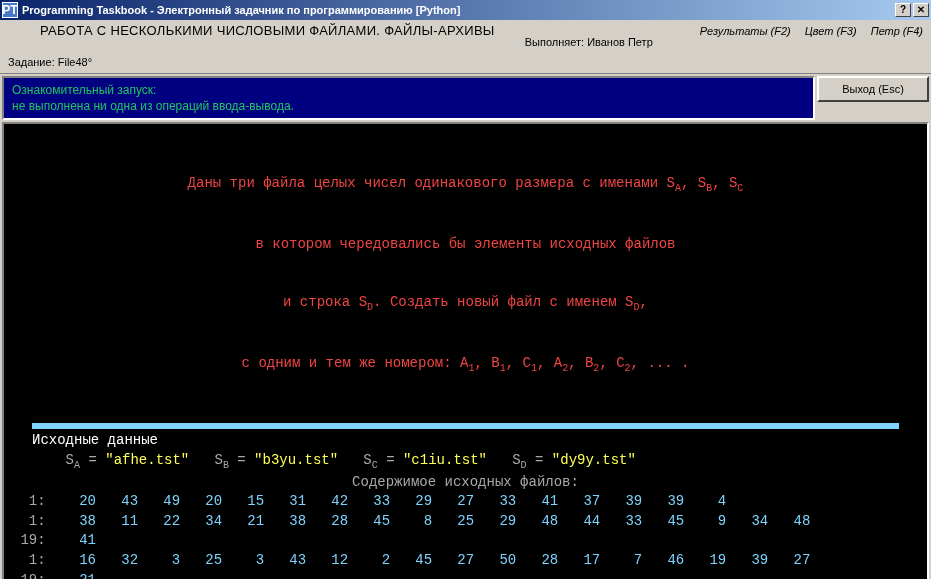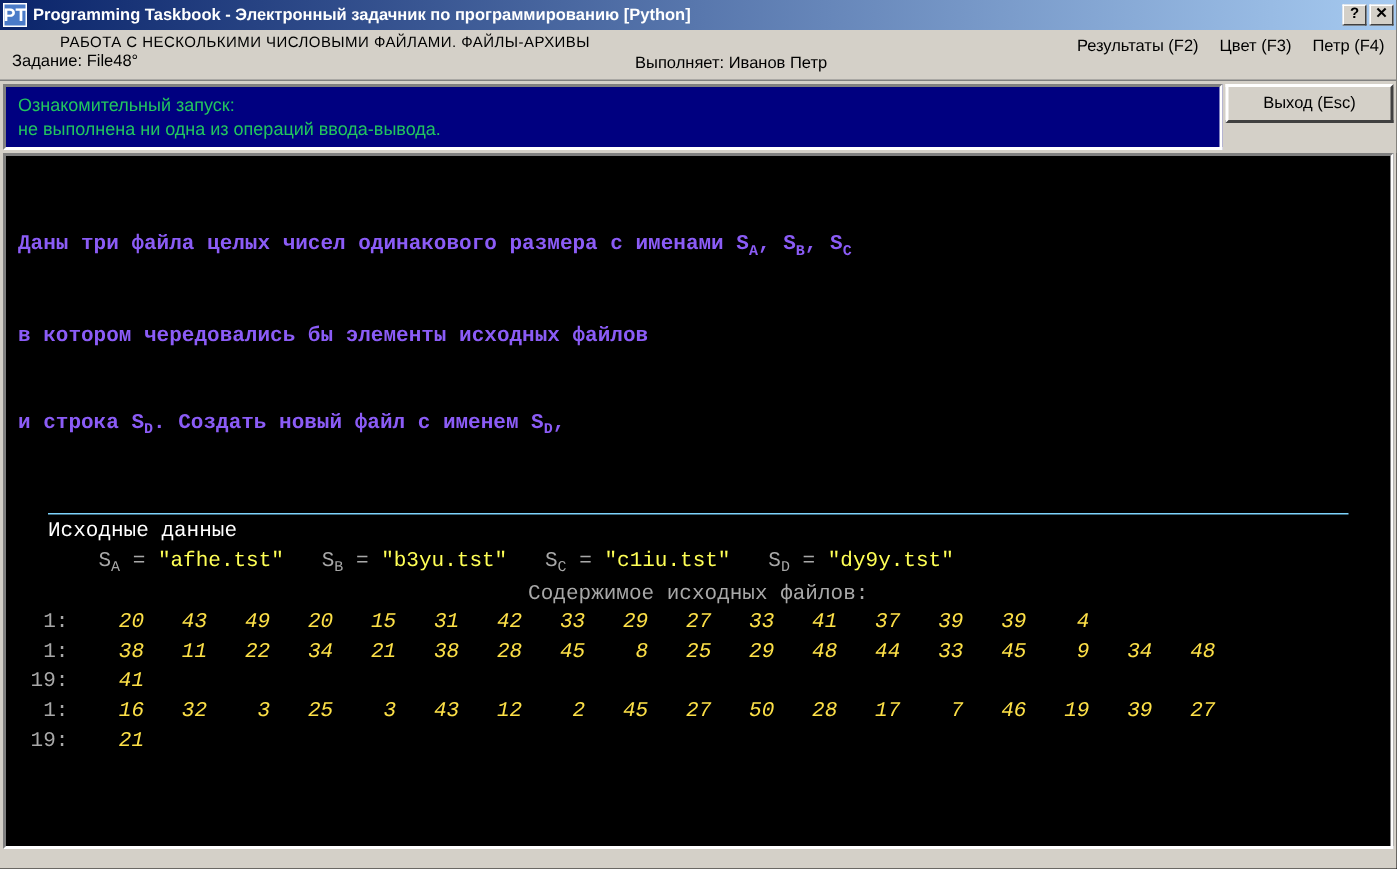--- a/index.html
+++ b/index.html
@@ -48,24 +48,24 @@
   }
   .header-panel {
     background: #d4d0c8;
     padding: 3px 8px 5px 8px;
     border-bottom: 1px solid #808080;
     display: flex;
     align-items: flex-start;
     font-size: 11px;
   }
   .header-left { flex: 0 0 auto; }
-  .header-left .main-line { font-size: 10px; letter-spacing: 0.3px; padding-left: 32px; }
-  .header-left .task-line { font-size: 11px; margin-top: 1px; }
+  .header-left .main-line { font-size: 13px; letter-spacing: 0.3px; padding-left: 32px; }
+  .header-left .task-line { font-size: 11px; margin-top: 18px; }
   .header-mid { flex: 1; text-align: left; padding-left: 30px; padding-top: 13px; }
-  .header-right { display: flex; gap: 14px; padding-top: 2px; font-size: 11px; }
+  .header-right { display: flex; gap: 14px; padding-top: 2px; font-size: 11px; font-style: italic; }
   .status-row {
     display: flex;
     background: #d4d0c8;
   }
   .status-msg {
     flex: 1;
     background: #000080;
     color: #22c55e;
     padding: 4px 8px;
     font-size: 12px;
@@ -92,30 +92,29 @@
     font-size: 14px;
     line-height: 1.4;
     padding: 10px 8px 8px 8px;
     height: 464px;
     overflow: hidden;
     margin: 0 2px 2px 2px;
     border: 2px solid;
     border-color: #808080 #fff #fff #808080;
   }
   .problem-text {
-    text-align: left;
-    color: #8b5cf6;
+    text-align: center;
+    color: #ef4444;
     white-space: pre;
     margin-bottom: 8px;
-    font-weight: bold;
   }
   .problem-text .sub { font-size: 10px; vertical-align: sub; }
   .section-hdr {
     color: #fff;
-    border-top: 1px solid #7dd3fc;
+    border-top: 6px solid #7dd3fc;
     margin: 2px 20px 0 20px;
     padding-top: 2px;
     white-space: pre;
   }
   .file-line {
     white-space: pre;
     color: #a8a8a8;
     padding-left: 20px;
   }
   .file-line .cy { color: #ffff55; }
@@ -123,21 +122,21 @@
   .content-label {
     text-align: center;
     color: #a8a8a8;
     white-space: pre;
   }
   .data-row {
     white-space: pre;
     font-family: 'Courier New', monospace;
   }
   .data-row .idx { color: #a8a8a8; }
-  .data-row .cyan { color: #fde047; font-style: italic; }
+  .data-row .cyan { color: #7dd3fc; }
 </style>
 </head>
 <body>
 
 <div class="titlebar">
   <span class="icon">PT</span>
   <span class="title">Programming Taskbook - Электронный задачник по программированию [Python]</span>
   <span class="win-btns">
     <span class="win-btn">?</span>
     <span class="win-btn">✕</span>
@@ -171,20 +170,21 @@
   <div class="exit-btn">
     <span>Выход (Esc)</span>
   </div>
 </div>
 
 <div class="console">
   <div class="problem-text">
     <div><span>Даны три файла целых чисел одинакового размера с именами S</span><span class="sub">A</span><span>, S</span><span class="sub">B</span><span>, S</span><span class="sub">C</span></div>
     <div>в котором чередовались бы элементы исходных файлов</div>
     <div><span>и строка S</span><span class="sub">D</span><span>. Создать новый файл с именем S</span><span class="sub">D</span><span>,</span></div>
+    <div><span>с одним и тем же номером: A</span><span class="sub">1</span><span>, B</span><span class="sub">1</span><span>, C</span><span class="sub">1</span><span>, A</span><span class="sub">2</span><span>, B</span><span class="sub">2</span><span>, C</span><span class="sub">2</span><span>, ... .</span></div>
   </div>
 
   <div class="section-hdr">Исходные данные</div>
 
   <div class="file-line">    S<span class="subw">A</span> = <span class="cy">"afhe.tst"</span>   S<span class="subw">B</span> = <span class="cy">"b3yu.tst"</span>   S<span class="subw">C</span> = <span class="cy">"c1iu.tst"</span>   S<span class="subw">D</span> = <span class="cy">"dy9y.tst"</span></div>
 
   <div class="content-label">Содержимое исходных файлов:</div>
 
   <div id="input-rows">
       <div class="data-row"><span class="idx">  1:</span><span class="cyan">    20</span><span class="cyan">   43</span><span class="cyan">   49</span><span class="cyan">   20</span><span class="cyan">   15</span><span class="cyan">   31</span><span class="cyan">   42</span><span class="cyan">   33</span><span class="cyan">   29</span><span class="cyan">   27</span><span class="cyan">   33</span><span class="cyan">   41</span><span class="cyan">   37</span><span class="cyan">   39</span><span class="cyan">   39</span><span class="cyan">    4</span></div>

